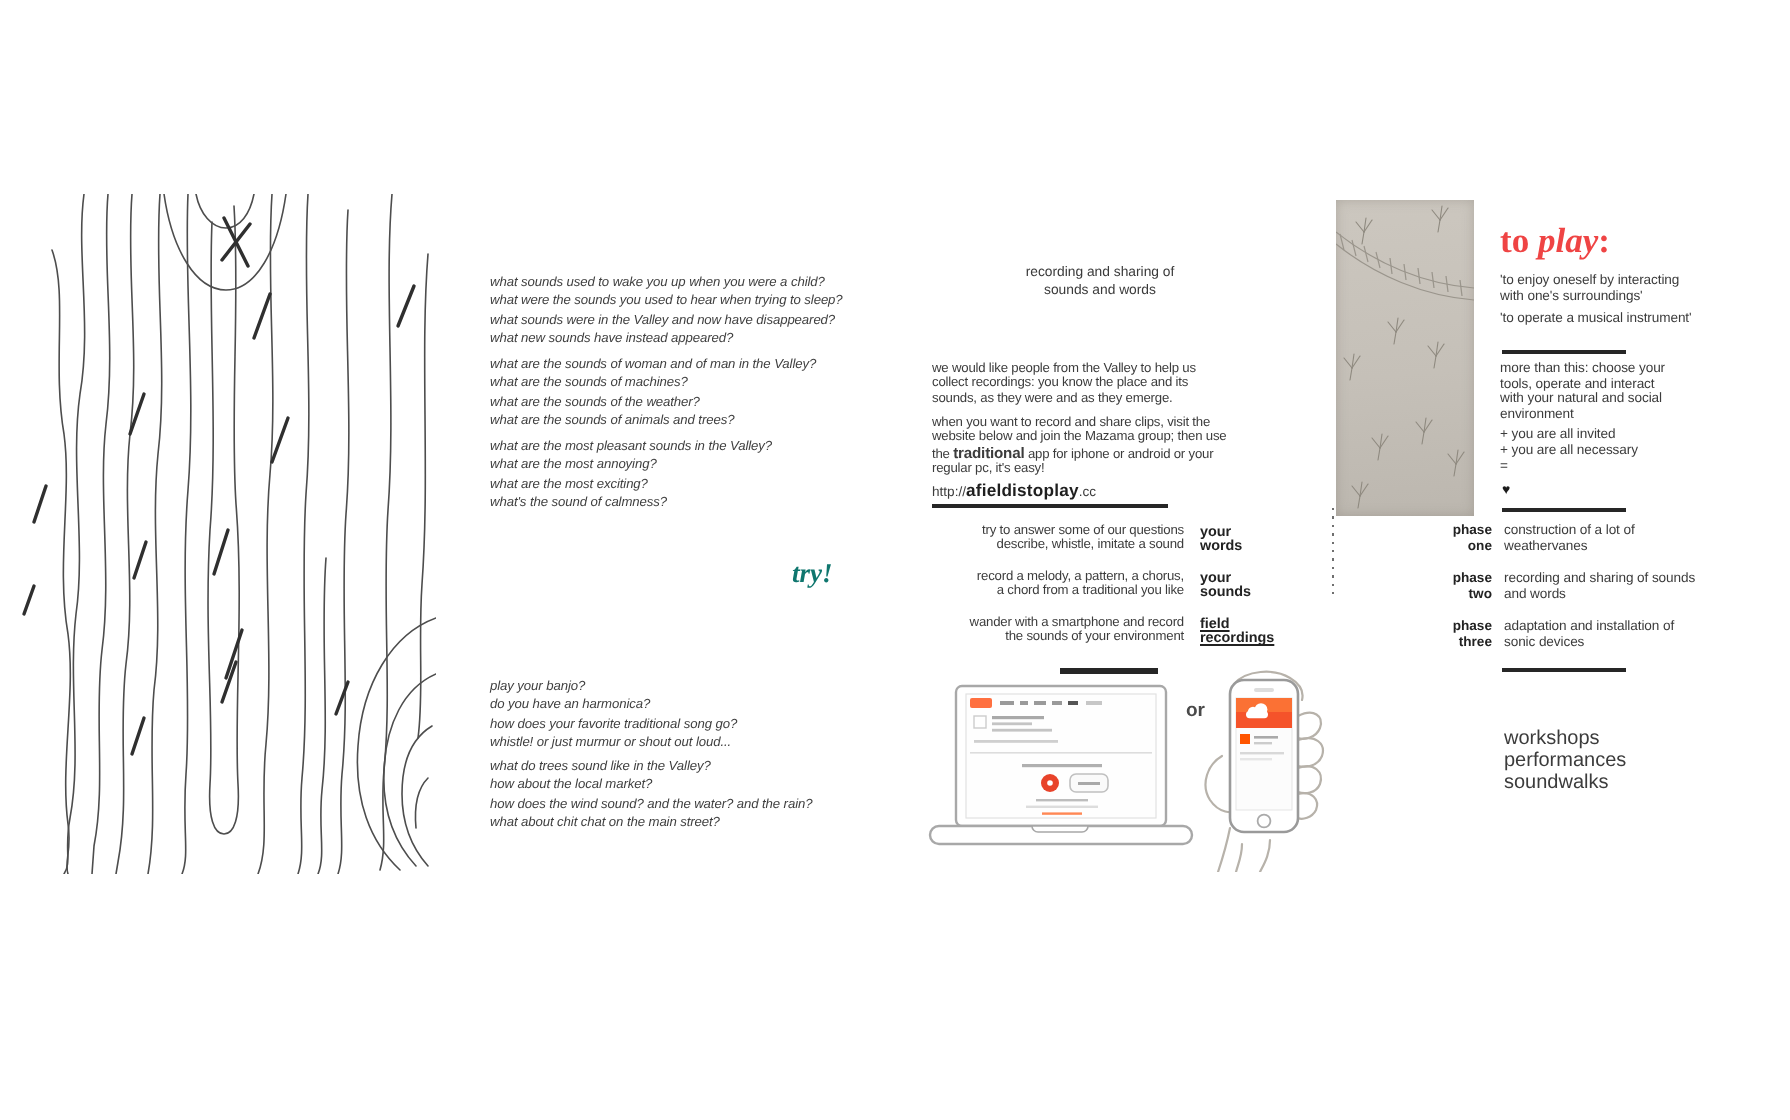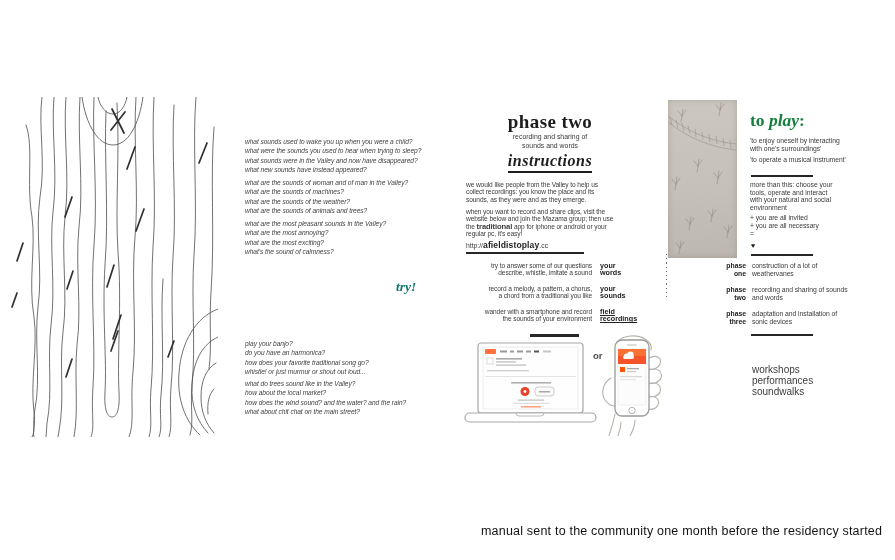--- a/index.html
+++ b/index.html
@@ -17,21 +17,21 @@
   .instr span{display:inline-block;border-bottom:2px solid #1d1d1d;padding-bottom:1px;letter-spacing:.5px;}
   .body-txt{font-size:6.6px;line-height:7.4px;letter-spacing:-.1px;color:#3c3c3c;}
   .url{font-size:6.8px;color:#3c3c3c;letter-spacing:0;}
   .url b{font-size:8.6px;letter-spacing:.1px;color:#1f1f1f;}
   .row-left{font-size:6.6px;line-height:7.4px;letter-spacing:-.1px;color:#3c3c3c;text-align:right;}
   .row-right{font-weight:bold;font-size:7.2px;line-height:7.4px;color:#222;}
   .rule{position:absolute;background:#262626;}
   .dotted-v{position:absolute;width:1.4px;background:repeating-linear-gradient(to bottom,#6f6f6f 0 1.2px,transparent 1.2px 4.2px);}
   .or{font-size:9.5px;font-weight:bold;color:#4a4a4a;}
   
-  .toplay{font-family:"Liberation Serif",serif;font-weight:600;font-size:17.5px;color:#15803d;}
+  .toplay{font-family:"Liberation Serif",serif;font-weight:600;font-size:17.5px;color:#ef4444;}
   .toplay i{font-style:italic;}
   .r-txt{font-size:6.8px;line-height:7.6px;letter-spacing:-.05px;color:#3c3c3c;}
   .heart{font-size:7px;color:#1b1b1b;}
   .ph-label{font-weight:bold;font-size:6.8px;line-height:7.6px;color:#222;text-align:right;}
   .events{font-size:10px;line-height:11px;color:#3c3c3c;}
   .caption{font-size:12.5px;color:#141414;letter-spacing:.2px;white-space:nowrap;}
   .photo{background:linear-gradient(175deg,#ccc7bf 0%,#c5c0b8 55%,#bcb7af 100%);box-shadow:inset 0 0 6px rgba(120,115,105,.35);}
 </style>
 </head>
 <body>
@@ -78,23 +78,21 @@
     </g>
   </svg>
 
   <div class="abs q" style="left:245px;top:137px;">what sounds used to wake you up when you were a child?<br>what were the sounds you used to hear when trying to sleep?<br>what sounds were in the Valley and now have disappeared?<br>what new sounds have instead appeared?</div>
   <div class="abs q" style="left:245px;top:178px;">what are the sounds of woman and of man in the Valley?<br>what are the sounds of machines?<br>what are the sounds of the weather?<br>what are the sounds of animals and trees?</div>
   <div class="abs q" style="left:245px;top:219px;">what are the most pleasant sounds in the Valley?<br>what are the most annoying?<br>what are the most exciting?<br>what's the sound of calmness?</div>
   <div class="abs try" style="left:396px;top:279px;">try!</div>
   <div class="abs q" style="left:245px;top:339px;">play your banjo?<br>do you have an harmonica?<br>how does your favorite traditional song go?<br>whistle! or just murmur or shout out loud...</div>
   <div class="abs q" style="left:245px;top:379px;">what do trees sound like in the Valley?<br>how about the local market?<br>how does the wind sound? and the water? and the rain?<br>what about chit chat on the main street?</div>
 
-  <div class="abs title-serif" style="left:495px;top:112px;width:110px;">phase two</div>
   <div class="abs subtitle" style="left:495px;top:133px;width:110px;">recording and sharing of<br>sounds and words</div>
-  <div class="abs instr" style="left:495px;top:152px;width:110px;"><span>instructions</span></div>
 
   <div class="abs body-txt" style="left:466px;top:181px;width:150px;">we would like people from the Valley to help us collect recordings: you know the place and its sounds, as they were and as they emerge.</div>
   <div class="abs body-txt" style="left:466px;top:208px;width:150px;"><span>when you want to record and share clips, visit the website below and join the Mazama group; then use the </span><b style="font-size:7.6px">traditional</b><span> app for iphone or android or your regular pc, it's easy!</span></div>
 
   <div class="abs url" style="left:466px;top:240px;"><span>http://</span><b>afieldistoplay</b><span>.cc</span></div>
   <div class="rule" style="left:466px;top:252px;width:118px;height:2px;"></div>
 
   <div class="abs row-left" style="left:466px;top:262px;width:126px;">try to answer some of our questions<br>describe, whistle, imitate a sound</div>
   <div class="abs row-right" style="left:600px;top:262px;">your<br>words</div>
   <div class="abs row-left" style="left:466px;top:285px;width:126px;">record a melody, a pattern, a chorus,<br>a chord from a traditional you like</div>
@@ -259,15 +257,14 @@
   <div class="abs ph-label" style="left:696px;top:262px;width:50px;">phase<br>one</div>
   <div class="abs r-txt" style="left:752px;top:262px;width:118px;">construction of a lot of<br>weathervanes</div>
   <div class="abs ph-label" style="left:696px;top:286px;width:50px;">phase<br>two</div>
   <div class="abs r-txt" style="left:752px;top:286px;width:118px;">recording and sharing of sounds<br>and words</div>
   <div class="abs ph-label" style="left:696px;top:310px;width:50px;">phase<br>three</div>
   <div class="abs r-txt" style="left:752px;top:310px;width:118px;">adaptation and installation of<br>sonic devices</div>
   <div class="rule" style="left:751px;top:334px;width:62px;height:1.5px;"></div>
 
   <div class="abs events" style="left:752px;top:364px;">workshops<br>performances<br>soundwalks</div>
 
-  <div class="abs caption" style="left:481px;top:524px;">manual sent to the community one month before the residency started</div>
 
 </div>
 
 </body></html>

